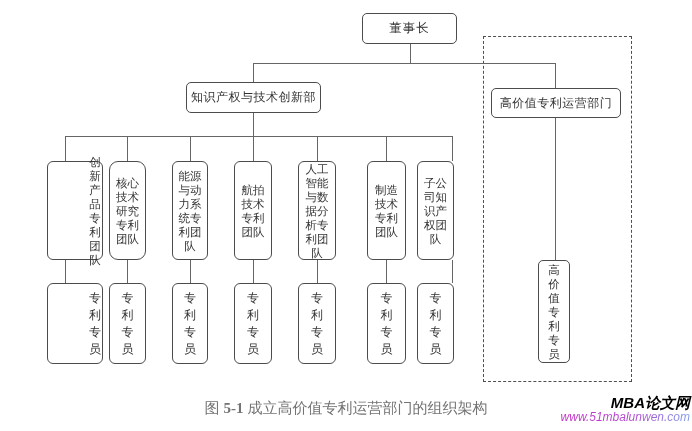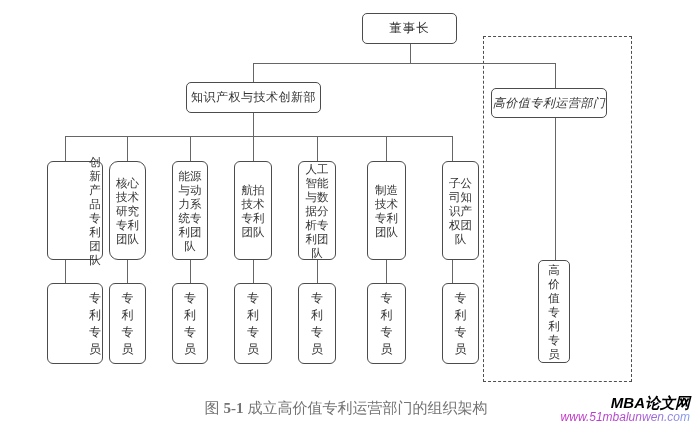--- a/index.html
+++ b/index.html
@@ -40,33 +40,33 @@
     align-items: center;
     justify-content: center;
     text-align: center;
     white-space: pre-line;
     z-index: 3;
     color: #333333;
   }
   .lvl-top { font-size: 12.5px; letter-spacing: 1px; }
   .chairman { left: 362px; top: 13px;  width: 95px;  height: 31px; }
   .ip-dept  { left: 186px; top: 82px;  width: 135px; height: 31px; font-size: 12px; letter-spacing: 0.5px; }
-  .hv-dept  { left: 491px; top: 88px;  width: 116px; height: 30px; font-size: 12px; letter-spacing: 0.5px; font-style: italic; }
+  .hv-dept  { left: 491px; top: 88px;  width: 130px; height: 30px; font-size: 12px; letter-spacing: 0.5px; }
   .team {
     top: 161px; height: 99px;
     font-size: 11.5px; line-height: 14px;
     border-radius: 6px;
   }
   .t1 { left: 47px;  width: 56px; padding-left: 40px; }
   .t2 { left: 109px; width: 37px; border-radius: 9px; }
   .t3 { left: 172px; width: 36px; }
   .t4 { left: 234px; width: 38px; }
   .t5 { left: 298px; width: 38px; }
   .t6 { left: 367px; width: 39px; }
-  .t7 { left: 442px; width: 37px; }
+  .t7 { left: 417px; width: 37px; }
   .spec {
     top: 283px; height: 81px;
     font-size: 12px; line-height: 17px;
     border-radius: 6px;
   }
   .hv-spec {
     left: 538px; top: 260px;
     width: 32px; height: 103px;
     font-size: 11.5px; line-height: 14px;
     border-radius: 5px;

